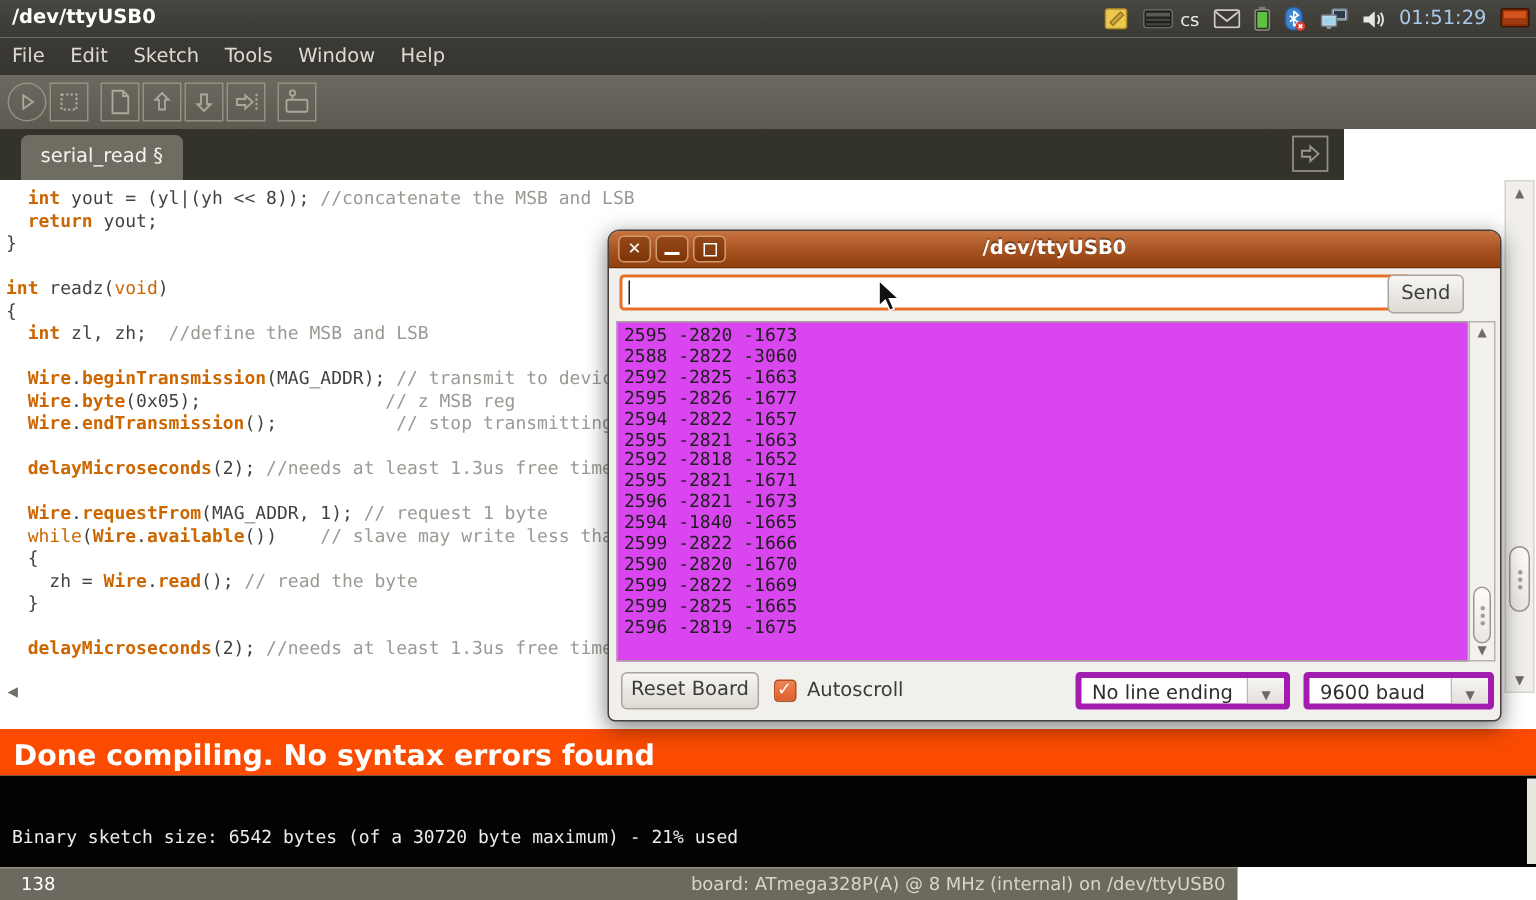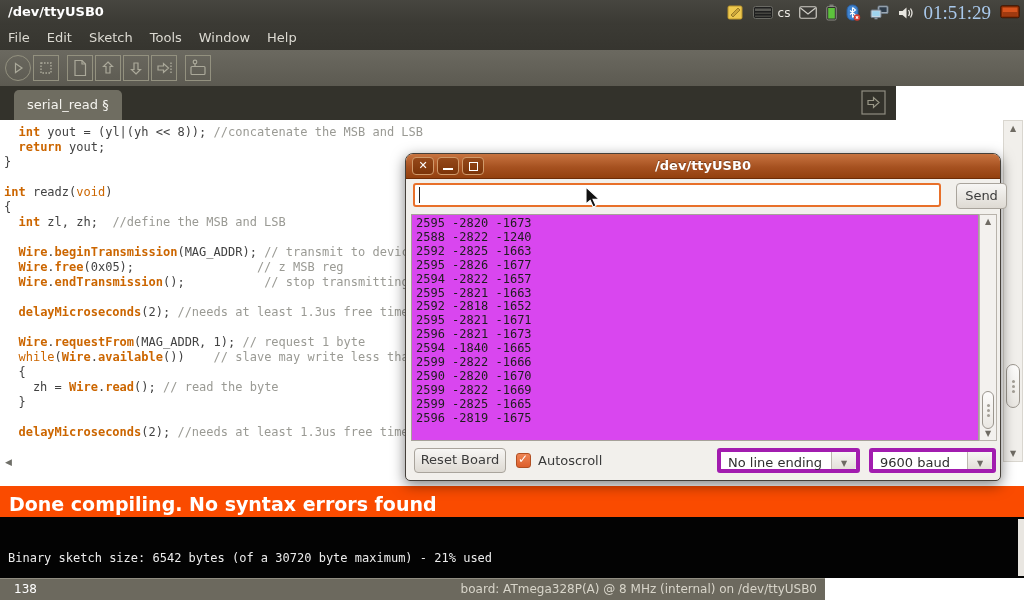--- a/index.html
+++ b/index.html
@@ -5,21 +5,21 @@
   html,body{margin:0;padding:0;}
   body{width:1024px;height:600px;overflow:hidden;background:#fff;font-family:"DejaVu Sans",sans-serif;}
   #screen{position:relative;width:1024px;height:600px;background:#fff;}
 
   
   .panel{position:absolute;left:0;top:0;width:1024px;height:25px;background:linear-gradient(#474640,#3a3933);z-index:5;}
   .win-title{position:absolute;left:8px;top:4px;font-size:13px;font-weight:bold;color:#fff;}
   .tray{position:absolute;right:4px;top:0;height:25px;display:flex;align-items:center;gap:9px;}
   .tray svg{display:block;}
   .kb-label{color:#eceae4;font-size:12px;margin-left:-4px;}
-  .clock{color:#a9c9ec;font-size:19px;font-family:Liberation Serif, serif;}
+  .clock{color:#a9c9ec;font-size:13px;}
   .menubar{position:absolute;left:0;top:25px;width:1024px;height:25px;background:linear-gradient(#3b3a34,#36352f);display:flex;align-items:center;padding-left:8px;gap:17px;z-index:5;}
   .menu-item{color:#dcdad2;font-size:13px;}
 
   
   .toolbar{position:absolute;left:0;top:50px;width:1024px;height:36px;background:linear-gradient(#6b6960,#5c5a51);display:flex;align-items:center;padding-left:5px;z-index:5;}
   .tb-btn{width:26px;height:26px;border:1px solid #93917f;background:transparent;display:flex;align-items:center;justify-content:center;box-sizing:border-box;margin-right:2px;}
   .tb-btn.round{border-radius:50%;}
   .tb-btn.gap{margin-left:6px;}
   .tb-btn svg{display:block;}
 
@@ -60,21 +60,21 @@
   .serial-window{position:absolute;left:405px;top:153px;width:596px;height:328px;background:#f2f0ec;border:1px solid #45403a;border-radius:8px 8px 5px 5px;box-shadow:0 4px 14px rgba(0,0,0,.5);box-sizing:border-box;z-index:50;}
   .sw-titlebar{position:absolute;left:0;top:0;right:0;height:24px;border-radius:7px 7px 0 0;background:linear-gradient(#c87440 0%,#a65120 55%,#93400e 100%);border-bottom:1px solid #6e2c06;}
   .sw-title{position:absolute;left:0;right:0;top:0;height:24px;line-height:24px;text-align:center;color:#fff;font-weight:bold;font-size:13px;text-shadow:0 -1px 0 rgba(0,0,0,.35);}
   .sw-btn{position:absolute;top:3px;width:22px;height:18px;border:1px solid #d09a6a;border-radius:4px;background:linear-gradient(#96491a,#7c3408);box-sizing:border-box;}
   .sw-close{left:6px;color:#fff;font-size:11px;font-weight:bold;text-align:center;line-height:15px;}
   .sw-min{left:31px;}
   .sw-min::after{content:"";position:absolute;left:5px;right:5px;bottom:4px;height:2px;background:#fff;}
   .sw-max{left:56px;}
   .sw-max::after{content:"";position:absolute;left:6px;top:4px;width:7px;height:7px;border:1.5px solid #fff;}
   .sw-input{position:absolute;left:7px;top:29px;width:516px;height:20px;border:2px solid #e8702a;border-radius:3px;background:#fff;font-family:"DejaVu Sans",sans-serif;font-size:13px;padding:0 4px;outline:none;}
-  .sw-send{position:absolute;left:550px;top:29px;width:51px;height:26px;background:linear-gradient(#f7f6f4,#dedad3);border:1px solid #a9a49c;border-radius:4px;font-family:"DejaVu Sans",sans-serif;font-size:13px;color:#3c3c3c;box-sizing:border-box;text-align:center;line-height:23px;}
+  .sw-send{position:absolute;left:519px;top:29px;width:51px;height:26px;background:linear-gradient(#f7f6f4,#dedad3);border:1px solid #a9a49c;border-radius:4px;font-family:"DejaVu Sans",sans-serif;font-size:13px;color:#3c3c3c;box-sizing:border-box;text-align:center;line-height:23px;}
   .sw-output{position:absolute;left:5px;top:60px;width:568px;height:227px;background:#d946ef;border:1px solid #a6a199;box-sizing:border-box;overflow:hidden;padding:2px 0 0 4px;}
   .serial-line{font-family:"DejaVu Sans Mono",monospace;font-size:12px;line-height:13.9px;color:#1d1d1d;white-space:pre;}
   .sw-scroll{position:absolute;left:573px;top:60px;width:18px;height:227px;background:#f3f1ee;border:1px solid #b8b3ab;box-sizing:border-box;}
   .sw-scroll .up{top:2px;}
   .sw-scroll .down{bottom:2px;}
   .sw-thumb{top:176px;height:36px;}
   .sw-controls{position:absolute;left:0;right:0;bottom:0;height:38px;}
   .sw-reset{position:absolute;left:8px;top:6px;width:92px;height:25px;background:linear-gradient(#f7f6f4,#dedad3);border:1px solid #a9a49c;border-radius:4px;font-size:13px;color:#3c3c3c;box-sizing:border-box;text-align:center;line-height:22px;}
   .sw-check{position:absolute;left:110px;top:11px;width:15px;height:15px;border:1px solid #b14f22;border-radius:3px;background:linear-gradient(#ee8554,#dd5f2c);box-sizing:border-box;}
   .sw-check.checked::after{content:"✓";position:absolute;left:1px;top:-2px;color:#fff;font-size:12px;font-weight:bold;}
@@ -224,21 +224,21 @@
     <div class="code">
         <div class="code-line"><span class="tok-pl">  </span><span class="tok-kw">int</span><span class="tok-pl"> yout = (yl|(yh &lt;&lt; 8)); </span><span class="tok-cm">//concatenate the MSB and LSB</span></div>
         <div class="code-line"><span class="tok-pl">  </span><span class="tok-kw">return</span><span class="tok-pl"> yout;</span></div>
         <div class="code-line"><span class="tok-pl">}</span></div>
         <div class="code-line"> </div>
         <div class="code-line"><span class="tok-kw">int</span><span class="tok-pl"> readz(</span><span class="tok-kw2">void</span><span class="tok-pl">)</span></div>
         <div class="code-line"><span class="tok-pl">{</span></div>
         <div class="code-line"><span class="tok-pl">  </span><span class="tok-kw">int</span><span class="tok-pl"> zl, zh;  </span><span class="tok-cm">//define the MSB and LSB</span></div>
         <div class="code-line"> </div>
         <div class="code-line"><span class="tok-pl">  </span><span class="tok-fn">Wire</span><span class="tok-pl">.</span><span class="tok-fn">beginTransmission</span><span class="tok-pl">(MAG_ADDR); </span><span class="tok-cm">// transmit to device</span></div>
-        <div class="code-line"><span class="tok-pl">  </span><span class="tok-fn">Wire</span><span class="tok-pl">.</span><span class="tok-fn">free</span><span class="tok-pl">(0x05);                 </span><span class="tok-cm">// z MSB reg</span></div>
+        <div class="code-line"><span class="tok-pl">  </span><span class="tok-fn">Wire</span><span class="tok-pl">.</span><span class="tok-fn">byte</span><span class="tok-pl">(0x05);                 </span><span class="tok-cm">// z MSB reg</span></div>
         <div class="code-line"><span class="tok-pl">  </span><span class="tok-fn">Wire</span><span class="tok-pl">.</span><span class="tok-fn">endTransmission</span><span class="tok-pl">();           </span><span class="tok-cm">// stop transmitting</span></div>
         <div class="code-line"> </div>
         <div class="code-line"><span class="tok-pl">  </span><span class="tok-fn">delayMicroseconds</span><span class="tok-pl">(2); </span><span class="tok-cm">//needs at least 1.3us free time</span></div>
         <div class="code-line"> </div>
         <div class="code-line"><span class="tok-pl">  </span><span class="tok-fn">Wire</span><span class="tok-pl">.</span><span class="tok-fn">requestFrom</span><span class="tok-pl">(MAG_ADDR, 1); </span><span class="tok-cm">// request 1 byte</span></div>
         <div class="code-line"><span class="tok-pl">  </span><span class="tok-kw2">while</span><span class="tok-pl">(</span><span class="tok-fn">Wire</span><span class="tok-pl">.</span><span class="tok-fn">available</span><span class="tok-pl">())    </span><span class="tok-cm">// slave may write less than</span></div>
         <div class="code-line"><span class="tok-pl">  {</span></div>
         <div class="code-line"><span class="tok-pl">    zh = </span><span class="tok-fn">Wire</span><span class="tok-pl">.</span><span class="tok-fn">read</span><span class="tok-pl">(); </span><span class="tok-cm">// read the byte</span></div>
         <div class="code-line"><span class="tok-pl">  }</span></div>
         <div class="code-line"> </div>
@@ -270,21 +270,21 @@
     <div class="sw-titlebar">
       <span class="sw-btn sw-close">✕</span>
       <span class="sw-btn sw-min"></span>
       <span class="sw-btn sw-max"></span>
       <span class="sw-title">/dev/ttyUSB0</span>
     </div>
     <input class="sw-input" type="text" value="" style="">
     <span class="sw-send">Send</span>
     <div class="sw-output">
         <div class="serial-line">2595 -2820 -1673</div>
-        <div class="serial-line">2588 -2822 -1240</div>
+        <div class="serial-line">2588 -2822 -3060</div>
         <div class="serial-line">2592 -2825 -1663</div>
         <div class="serial-line">2595 -2826 -1677</div>
         <div class="serial-line">2594 -2822 -1657</div>
         <div class="serial-line">2595 -2821 -1663</div>
         <div class="serial-line">2592 -2818 -1652</div>
         <div class="serial-line">2595 -2821 -1671</div>
         <div class="serial-line">2596 -2821 -1673</div>
         <div class="serial-line">2594 -1840 -1665</div>
         <div class="serial-line">2599 -2822 -1666</div>
         <div class="serial-line">2590 -2820 -1670</div>

